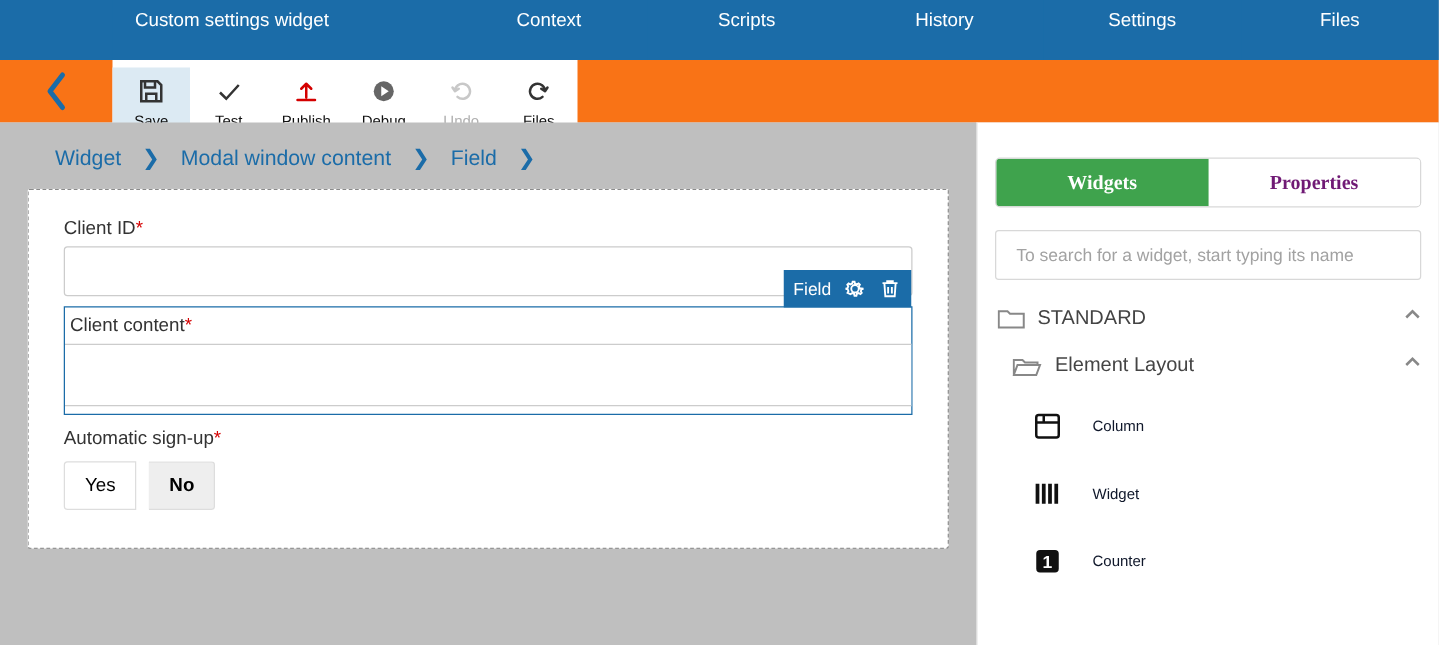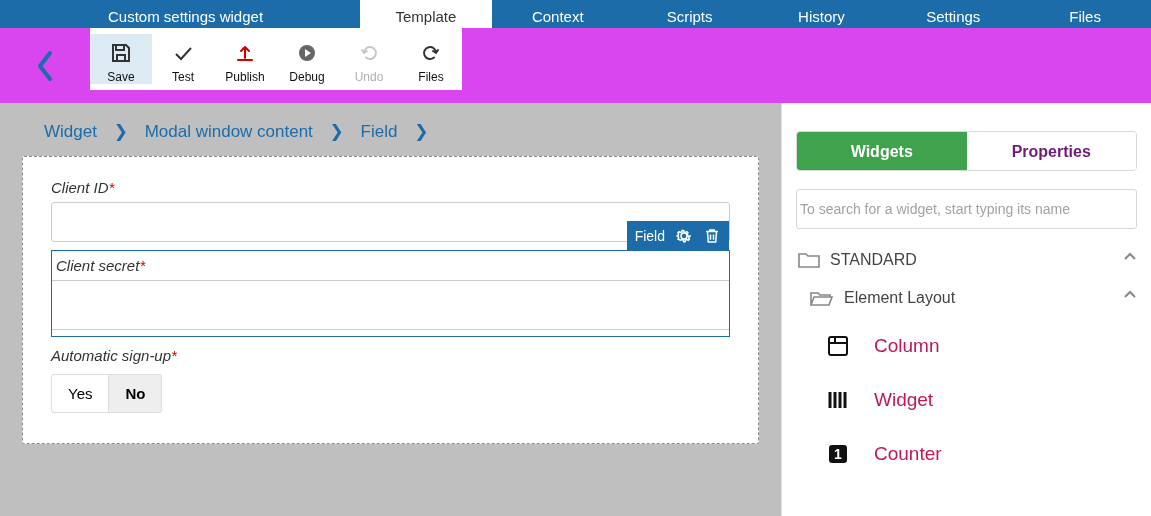--- a/index.html
+++ b/index.html
@@ -1,83 +1,82 @@
 <!DOCTYPE html>
 <html><head>
   <meta charset="utf-8">
   <style>
     * { box-sizing: border-box; margin: 0; padding: 0; }
     body { font-family: Arial, Helvetica, sans-serif; font-size: 14px; background: #e8e8e8; width: 1151px; height: 516px; overflow: hidden; }
 
     
-    .top-tabs { display: flex; background: #1b6ca8; color: #fff; height: 28px; }
+    .top-tabs { display: flex; background: #1b6ca8; color: #fff; height: 48px; }
     .title-tab { background: #1b6ca8; color: #fff; padding: 8px 18px; font-size: 15px; min-width: 270px; margin-left: 90px; }
     .tab { background: #1b6ca8; color: #fff; padding: 8px 0; font-size: 15px; text-align: center; flex: 1; cursor: pointer; }
     .tab.active { background: #fff; color: #333; }
 
     
-    .toolbar-row { display: flex; background: #d946ef; height: 75px; }
+    .toolbar-row { display: flex; background: #f97316; height: 50px; }
     .back-col { width: 90px; display: flex; align-items: center; justify-content: center; }
     .toolbar { display: flex; align-items: center; background: #fff; height: 62px; }
     .tb-btn { width: 62px; text-align: center; cursor: pointer; padding-top: 8px; }
     .tb-btn.active-save { background: #dceaf3; }
     .tb-ico { height: 22px; display: flex; align-items: center; justify-content: center; }
     .tb-lbl { font-size: 12px; margin-top: 6px; color: #111; }
     .tb-btn.disabled .tb-lbl { color: #b0b0b0; }
 
     
     .main { display: flex; height: 418px; }
     .canvas { flex: 1; background: #bfbfbf; padding: 0 0 0 0; position: relative; }
     .breadcrumb { padding: 18px 0 14px 34px; color: #1b6ca8; font-size: 17px; }
     .crumb { color: #1b6ca8; cursor: pointer; margin: 0 10px; }
     .chev { color: #1b6ca8; margin: 0 2px; }
 
     .panel { margin: 0 22px; background: #fff; border: 1px dashed #8a8a8a; border-radius: 2px; padding: 16px 28px 30px 28px; }
-    .fld-label { color: #333; font-size: 15px; margin-bottom: 6px; margin-top: 6px; font-style: italic; }
+    .fld-label { color: #333; font-size: 15px; margin-bottom: 6px; margin-top: 6px; }
     .req { color: #d40000; }
     .fld-input { width: 100%; height: 40px; border: 1px solid #ccc; border-radius: 3px; background: #fff; }
 
     .selected-wrap { position: relative; border: 1px solid #1b6ca8; margin-top: 8px; padding: 6px 0 6px 0; }
     .selected-wrap .fld-label { margin: 0 0 6px 4px; }
     .selected-wrap .fld-input { border-radius: 0; border-left: none; border-right: none; border-color: #ccc; height: 50px; }
     .sel-tag { position: absolute; right: 0; top: -30px; height: 30px; background: #1b6ca8; color: #fff; display: flex; align-items: center; padding: 0 8px; gap: 10px; font-size: 14px; }
     .sel-tag .i { cursor: pointer; display: inline-flex; }
 
-    .toggle { display: flex; margin-top: 10px; }
+    .toggle { display: flex; margin-top: 10px; gap: 10px; }
     .toggle-btn { border: 1px solid #ddd; padding: 10px 16px; background: #fff; cursor: pointer; font-size: 15px; }
     .toggle-btn:first-child { border-radius: 3px 0 0 3px; }
     .toggle-btn:last-child { border-radius: 0 3px 3px 0; border-left: none; }
     .toggle-btn.on { background: #eee; font-weight: bold; }
 
     
     .side { width: 370px; background: #fff; border-left: 1px solid #e0e0e0; padding: 28px 14px 0 14px; }
-    .seg { display: flex; border: 1px solid #d8d8d8; border-radius: 4px; overflow: hidden; height: 40px; }
+    .seg { display: flex; border: 1px solid #d8d8d8; border-radius: 4px; overflow: hidden; height: 40px; font-family: Liberation Serif, serif; }
     .seg-btn { flex: 1; text-align: center; line-height: 40px; font-size: 16px; cursor: pointer; background: #fff; color: #701a75; font-weight: bold; }
     .seg-btn.active { background: #3fa34d; color: #fff; }
-    .search { margin-top: 18px; width: 100%; height: 40px; border: 1px solid #d8d8d8; border-radius: 3px; padding: 0 3px; font-size: 14px; color: #999; }
+    .search { margin-top: 18px; width: 100%; height: 40px; border: 1px solid #d8d8d8; border-radius: 3px; padding: 0 16px; font-size: 14px; color: #999; }
     .search::placeholder { color: #a2a2a2; }
 
     .grp { margin-top: 22px; }
     .grp-h { display: flex; color: #555; cursor: pointer; padding: 0 0 0 2px; }
     .grp-h .t { margin-left: 10px; font-size: 16px; color: #444; flex: 1; }
     .grp-sub { margin-left: 12px; margin-top: 20px; }
 
     .widgets { margin-left: 12px; margin-top: 12px; }
     .w-row { display: flex; align-items: center; height: 54px; cursor: pointer; }
     .w-ico { width: 36px; display: flex; justify-content: center; }
-    .w-lbl { margin-left: 18px; font-size: 19px; color: #be185d; }
+    .w-lbl { margin-left: 18px; font-size: 12px; color: #0f172a; }
 
     svg { display: block; }
   </style>
 </head>
 <body>
 
 <div class="top-tabs">
   <div class="title-tab">Custom settings widget</div>
-  <div class="tab active">Template</div>
   <div class="tab">Context</div>
   <div class="tab">Scripts</div>
   <div class="tab">History</div>
   <div class="tab">Settings</div>
   <div class="tab">Files</div>
 </div>
 
 <div class="toolbar-row">
   <div class="back-col">
     <span>
@@ -161,21 +160,21 @@
             <svg width="18" height="18" viewBox="0 0 24 24">
                 <path fill="none" stroke="#fff" stroke-width="2" d="M12 8a4 4 0 1 0 0 8 4 4 0 0 0 0-8zm9 4l-2 .5-.8 2 1 1.8-1.4 1.4-1.8-1-2 .8-.5 2h-2l-.5-2-2-.8-1.8 1L4 16.3l1-1.8-.8-2L2 12l2-.5.8-2-1-1.8L5.2 6.3l1.8 1 2-.8.5-2h2l.5 2 2 .8 1.8-1 1.4 1.4-1 1.8.8 2z"></path>
               </svg>
           </span>
           <span class="i">
             <svg width="18" height="18" viewBox="0 0 24 24">
                 <path fill="none" stroke="#fff" stroke-width="2" d="M4 6h16M9 6V4h6v2M6 6l1 14h10l1-14M10 10v7M14 10v7"></path>
               </svg>
           </span>
         </div>
-        <div class="fld-label"><span>Client secret</span><span class="req">*</span></div>
+        <div class="fld-label"><span>Client content</span><span class="req">*</span></div>
         <div class="fld-input"></div>
       </div>
 
       <div class="fld-label" style="margin-top:10px"><span>Automatic sign-up</span><span class="req">*</span></div>
       <div class="toggle">
         <div class="toggle-btn">Yes</div>
         <div class="toggle-btn on">No</div>
       </div>
     </div>
   </div>

